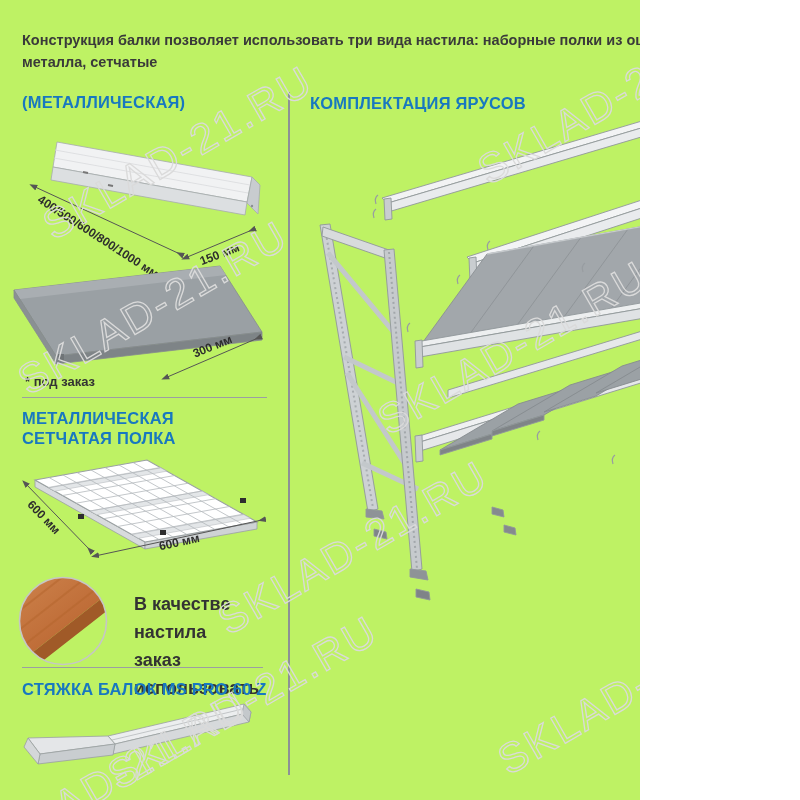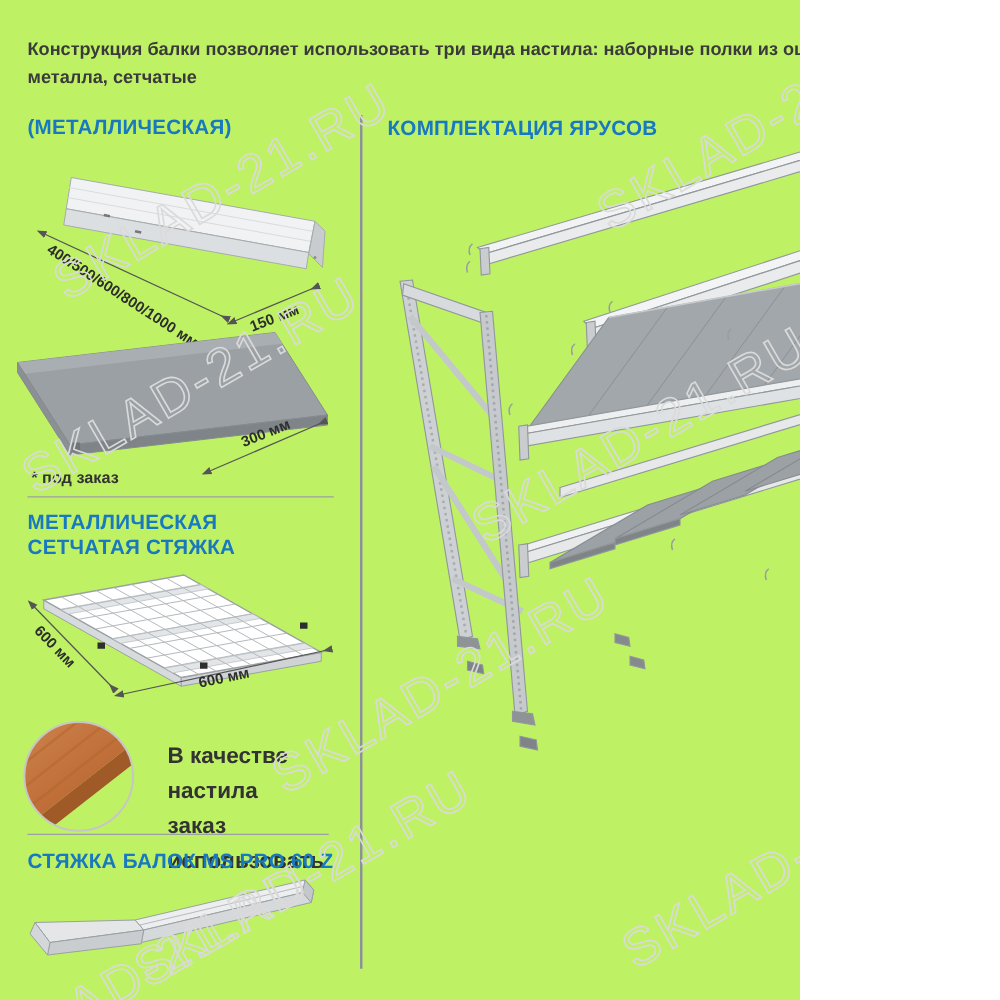--- a/index.html
+++ b/index.html
@@ -72,21 +72,21 @@
 
       <line x1="157" y1="250" x2="250" y2="210" stroke="#555" stroke-width="1" marker-start="url(#arrA)" marker-end="url(#arrA)"></line>
       <text class="dim" x="206" y="222" text-anchor="middle" transform="rotate(-22 206 222)">300 мм</text>
     </svg>
 
     <div class="note">* под заказ</div>
     <div class="hr" style="left:22px;top:397px;width:245px;"></div>
 
     <div class="hd" style="left:22px;top:408px;">
       <div>МЕТАЛЛИЧЕСКАЯ</div>
-      <div>СЕТЧАТАЯ СТЯЖКА</div>
+      <div>СЕТЧАТАЯ ПОЛКА</div>
     </div>
 
     <svg class="abs" style="left:8px;top:448px;" width="272" height="112" viewBox="0 0 272 112">
       <defs>
         <marker id="arrB" markerWidth="8" markerHeight="8" refX="4" refY="4" orient="auto">
           <path d="M0,4 L8,1 L8,7 Z" fill="#555"></path>
         </marker>
       </defs>
 
       <polygon points="27,32 137,94 137,101 27,39" fill="#d8dbdd" stroke="#9aa0a3" stroke-width="0.8"></polygon>

